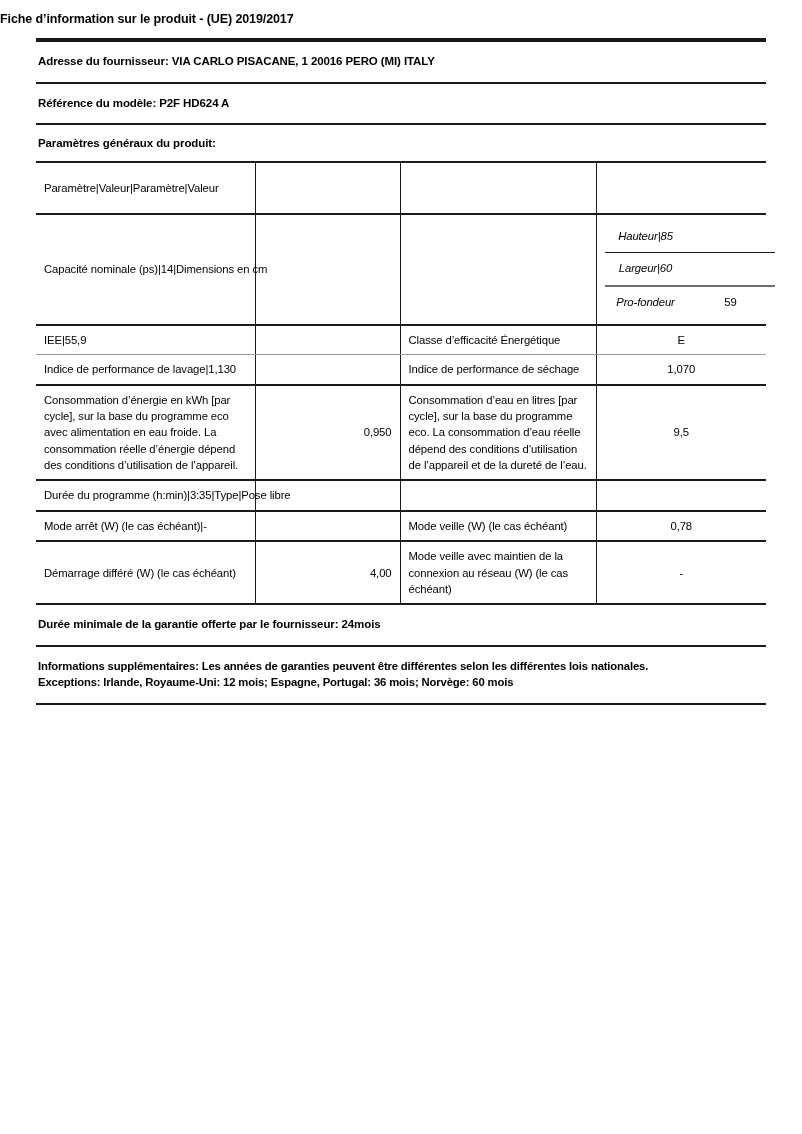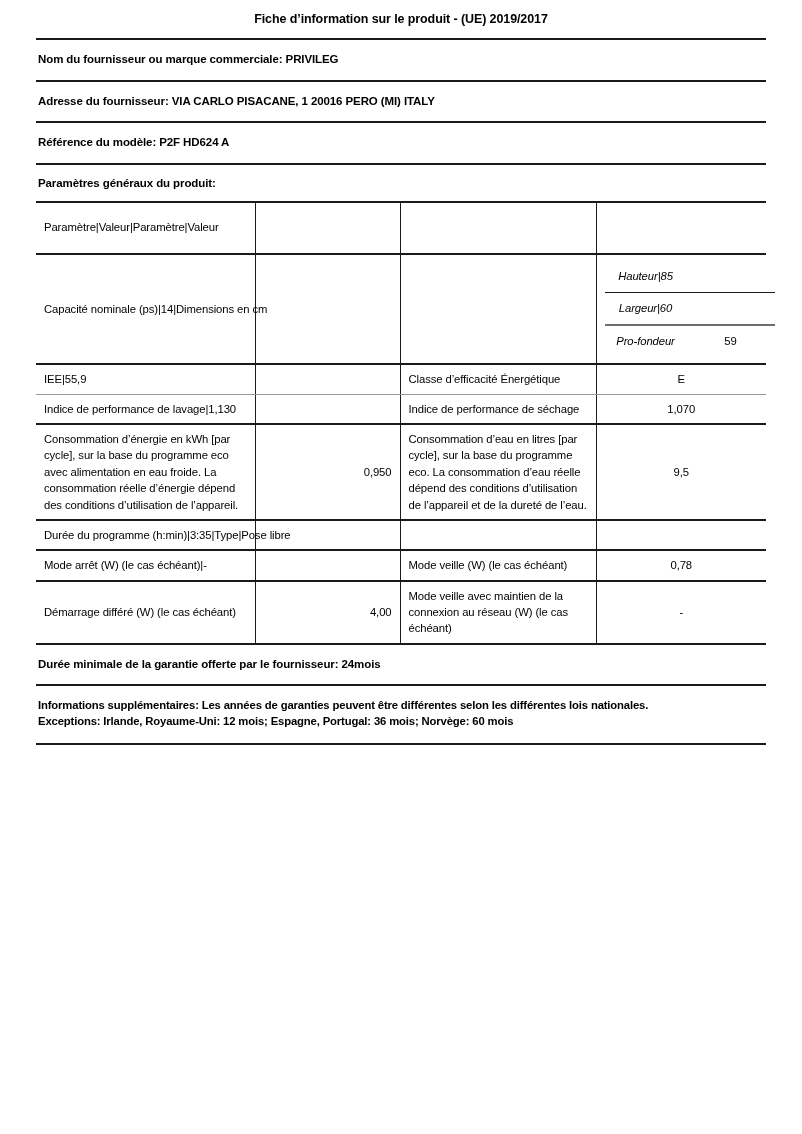--- a/index.html
+++ b/index.html
@@ -13,21 +13,20 @@
     overflow: hidden;
   }
   .page {
     position: relative;
     width: 802px;
     height: 1134px;
     padding: 0;
   }
 
   .doc-title {
-    text-align: center;
     font-size: 12.5px;
     font-weight: bold;
     letter-spacing: -0.1px;
     padding-top: 12px;
     padding-bottom: 12px;
   }
 
   .sheet {
     margin: 0 36px 0 36px;
     width: 730px;
@@ -140,21 +139,20 @@
 </head>
 <body>
 
 <div class="page">
 
   <div class="doc-title">Fiche d’information sur le produit - (UE) 2019/2017</div>
 
   <div class="sheet">
 
     <div class="rule"></div>
-    <div class="info-line">Nom du fournisseur ou marque commerciale: PRIVILEG</div>
 
     <div class="rule"></div>
     <div class="info-line">Adresse du fournisseur: VIA CARLO PISACANE, 1 20016 PERO (MI) ITALY</div>
 
     <div class="rule"></div>
     <div class="info-line">Référence du modèle: P2F HD624 A</div>
 
     <div class="rule"></div>
     <div class="params-label">Paramètres généraux du produit:</div>
 

